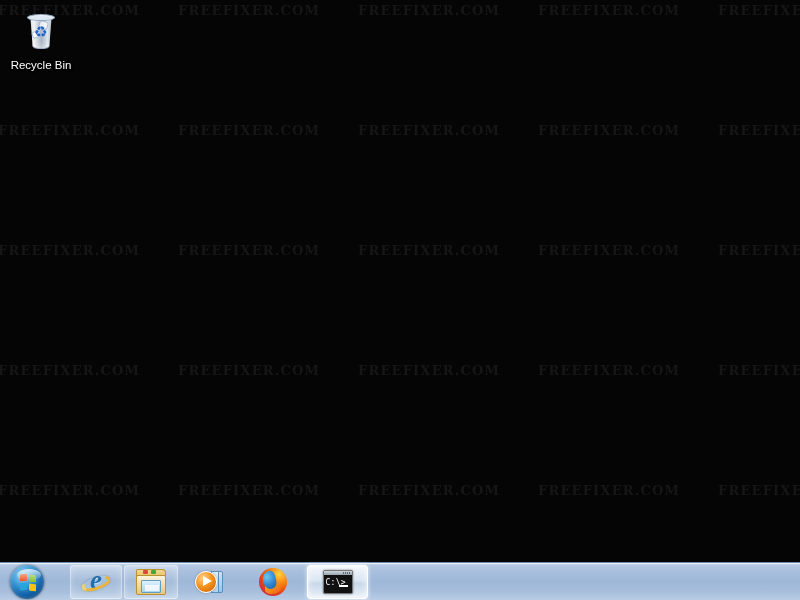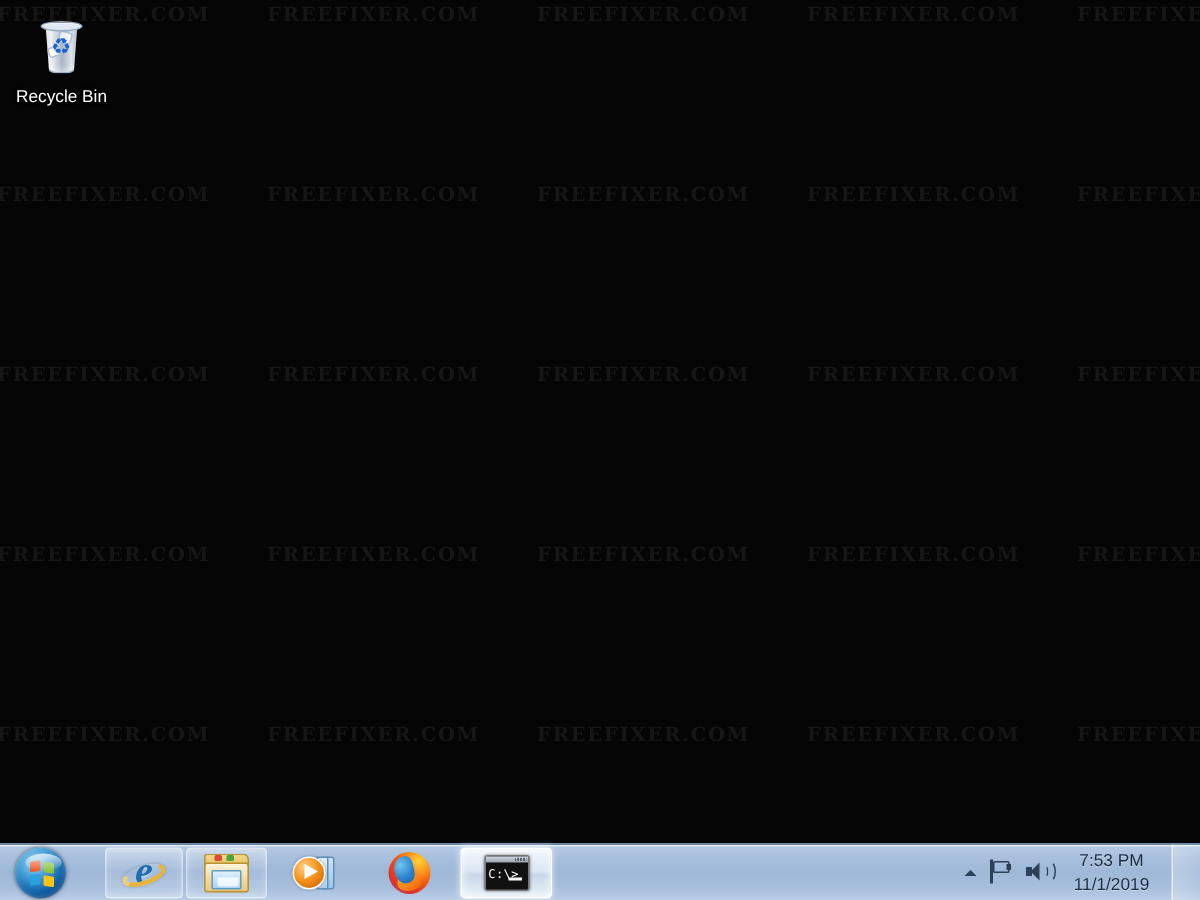--- a/index.html
+++ b/index.html
@@ -421,40 +421,15 @@
         <div class="cmd">
           <div class="frame"></div>
           <div class="titlebar"></div>
           <div class="dots"></div>
           <div class="txt">C:\&gt;</div>
           <div class="caret"></div>
         </div>
       </div>
     </div>
 
-    <div id="tray" style="width:160px;">
-
-      <div class="tray-ico" id="tray-chevron">
-        <div class="ch"></div>
-      </div>
-
-      <div class="tray-ico" id="tray-flag">
-        <div class="pole"></div>
-        <div class="cloth"></div>
-      </div>
-
-      <div class="tray-ico" id="tray-speaker">
-        <div class="spk"></div>
-        <div class="cone"></div>
-        <div class="w1"></div>
-        <div class="w2"></div>
-      </div>
-
-      <div id="clock">
-        <span class="t">7:53 PM</span>
-        <span class="d">11/1/2019</span>
-      </div>
-
-      <div id="show-desktop"></div>
-    </div>
 
   </div>
 </div>
 
 </body></html>

